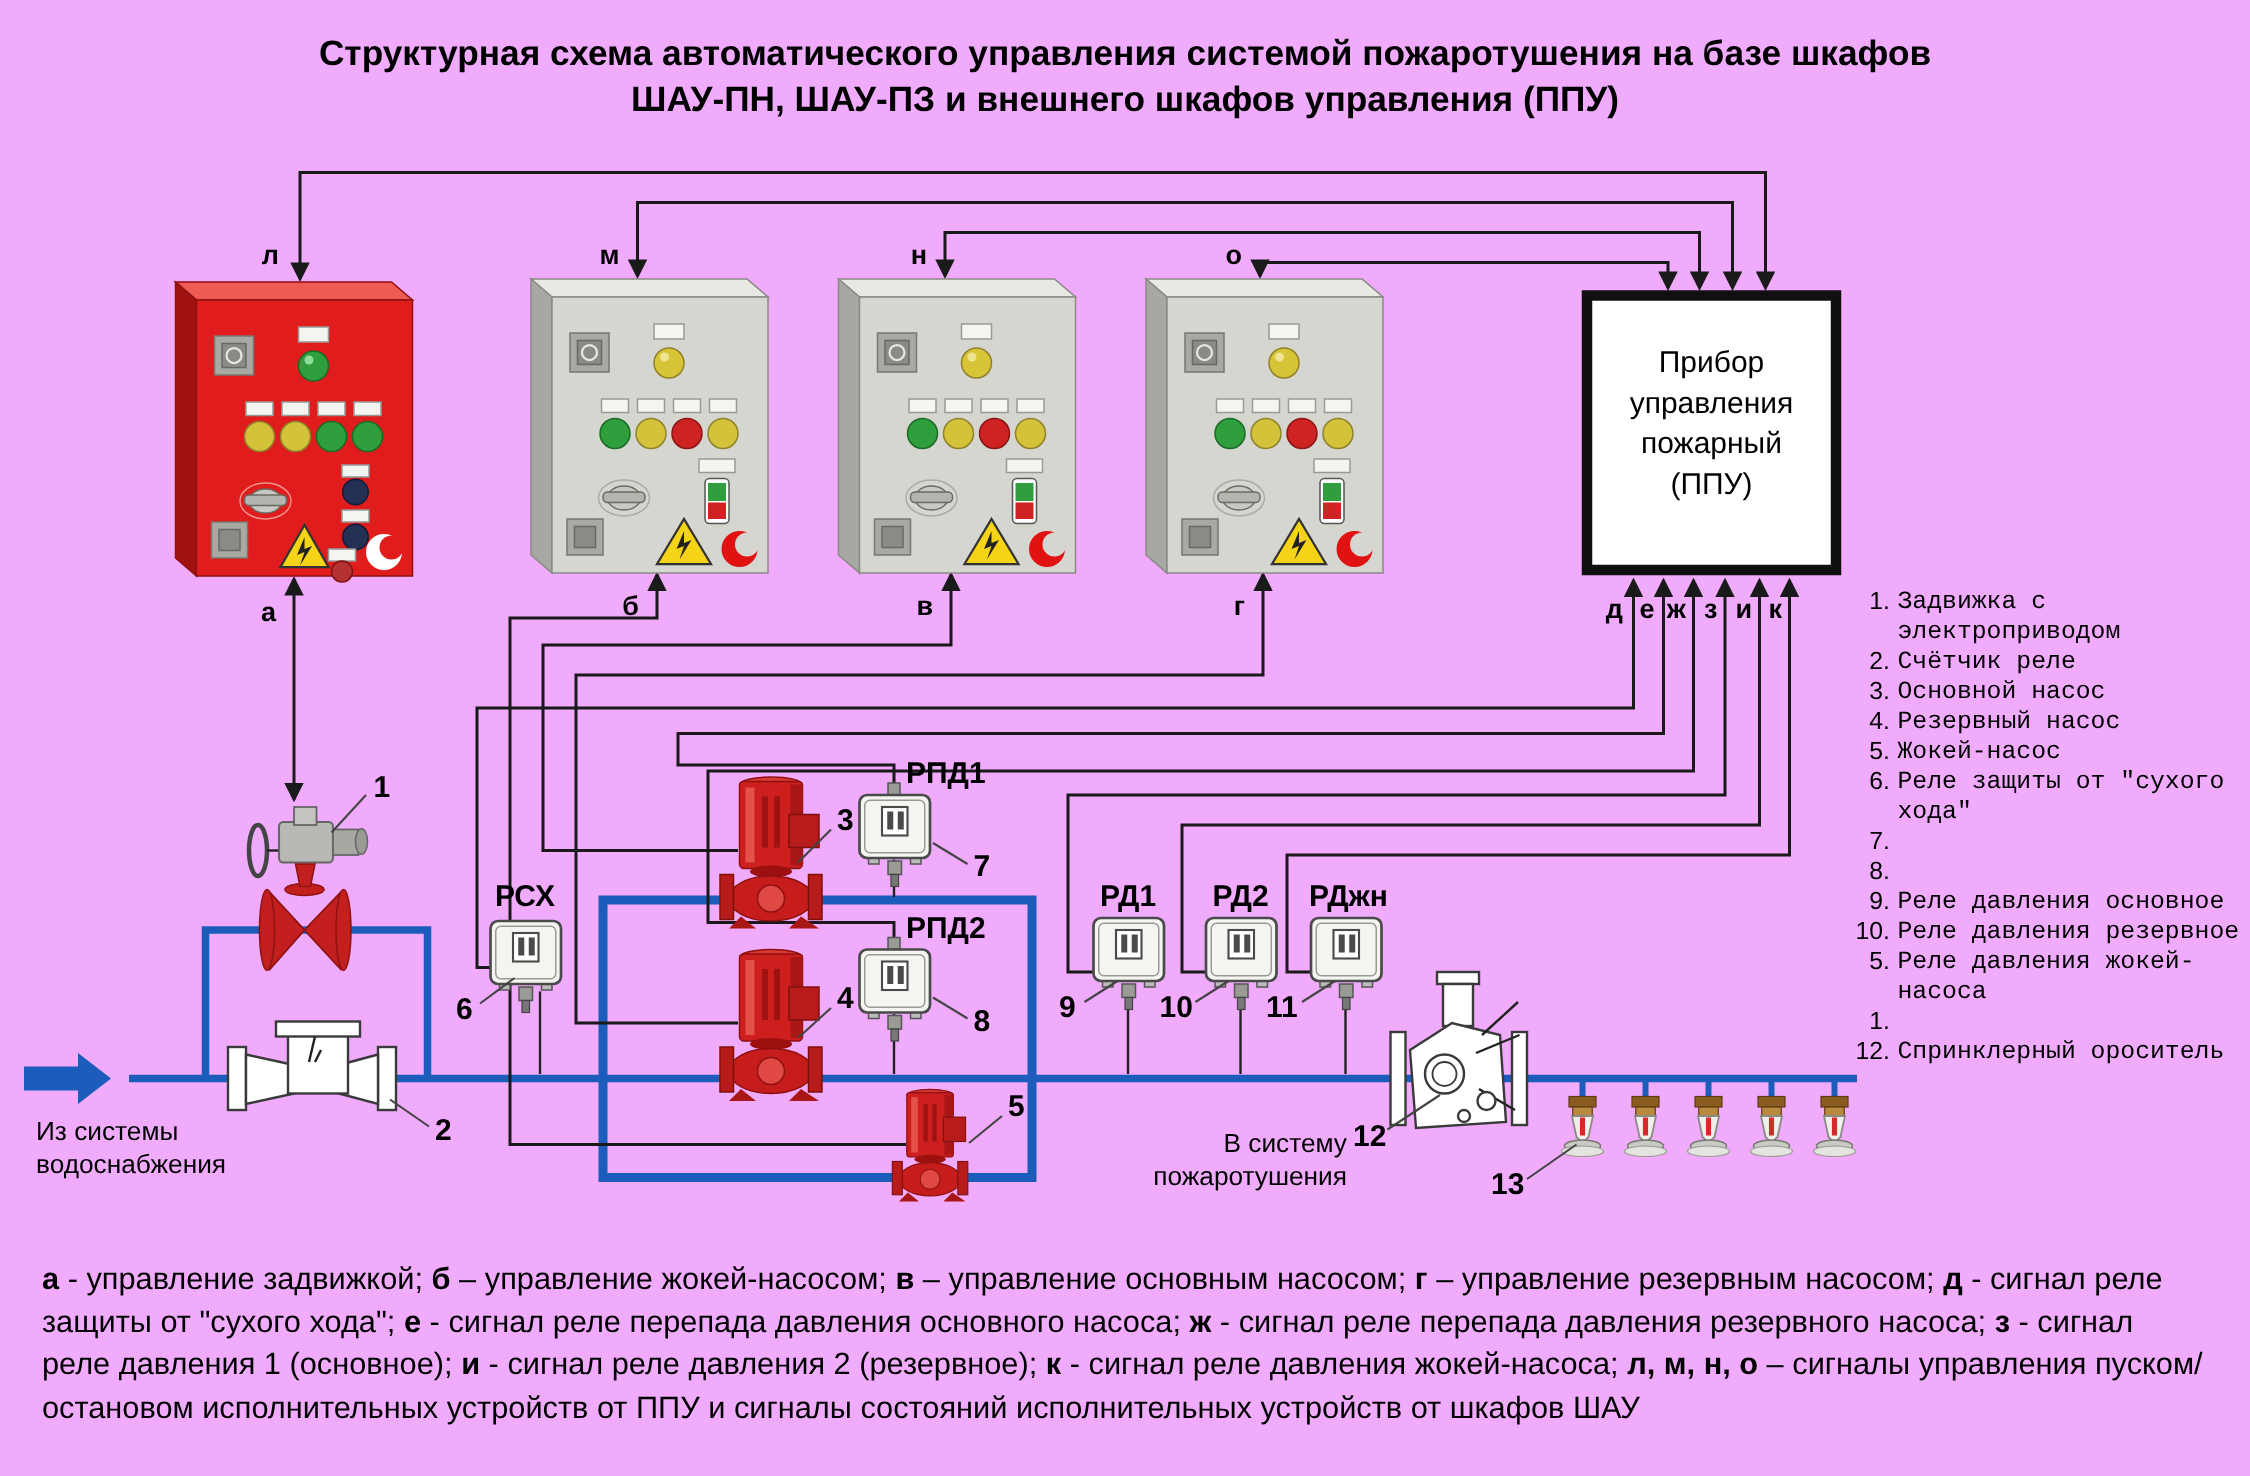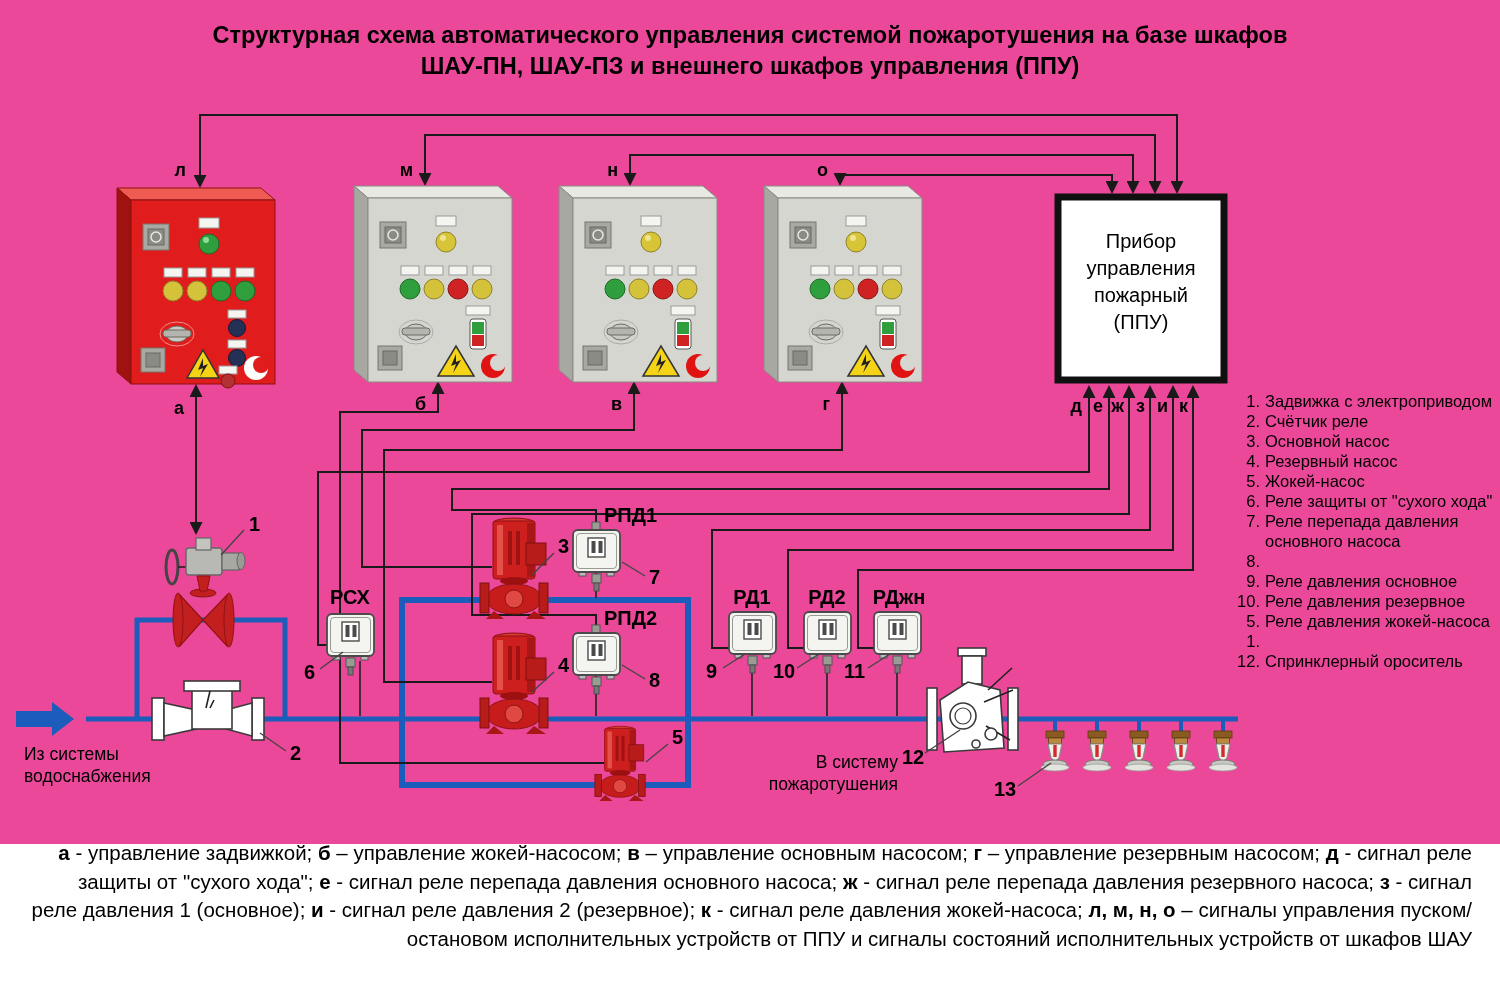--- a/index.html
+++ b/index.html
@@ -1,25 +1,25 @@
 <!DOCTYPE html>
 <html><head>
 <meta charset="utf-8">
 <style>
   html,body{margin:0;padding:0;background:#fff;width:1500px;height:984px;overflow:hidden;
     font-family:"Liberation Sans","DejaVu Sans",sans-serif;color:#000;}
-  #stage{position:relative;width:1500px;height:844px;background:#ec4899;}
+  #stage{position:relative;width:1500px;height:984px;background:#f0abfc;}
   #title{position:absolute;left:0;top:20px;width:1500px;text-align:center;
     font-weight:bold;font-size:23.5px;line-height:31px;}
   #diagram{position:absolute;left:0;top:0;}
   #legend{position:absolute;left:1230px;top:391px;width:264px;font-size:16.5px;line-height:20px;}
   .lrow{display:flex;align-items:flex-start;}
   .lnum{width:30px;text-align:right;flex:0 0 30px;}
-  .ltxt{padding-left:5px;}
-  #note{position:absolute;left:28px;top:839px;width:1444px;text-align:right;
+  .ltxt{padding-left:5px;font-family:Liberation Mono, monospace;}
+  #note{position:absolute;left:28px;top:839px;width:1444px;text-align:left;
     font-size:20.5px;line-height:28.5px;}
   #note b{font-weight:bold;}
   
   .wire{fill:none;stroke:#1a1a1a;stroke-width:2;}
   .leader{fill:none;stroke:#444;stroke-width:1.4;}
   .pipe{fill:none;stroke:#1c5cba;stroke-width:5;}
   .piperect{fill:none;stroke:#1c5cba;stroke-width:6;}
   .thin{fill:none;stroke:#222;stroke-width:1.6;}
   .lab{font-family:"Liberation Sans",sans-serif;font-weight:bold;font-size:18px;}
   .lab20{font-family:"Liberation Sans",sans-serif;font-weight:bold;font-size:20px;}
@@ -346,21 +346,20 @@
       <div class="lrow">
         <div class="lnum">5.</div>
         <div class="ltxt">Жокей-насос</div>
       </div>
       <div class="lrow">
         <div class="lnum">6.</div>
         <div class="ltxt">Реле защиты от "сухого хода"</div>
       </div>
       <div class="lrow">
         <div class="lnum">7.</div>
-        <div class="ltxt">Реле перепада давления основного насоса</div>
       </div>
       <div class="lrow">
         <div class="lnum">8.</div>
       </div>
       <div class="lrow">
         <div class="lnum">9.</div>
         <div class="ltxt">Реле давления основное</div>
       </div>
       <div class="lrow">
         <div class="lnum">10.</div>

